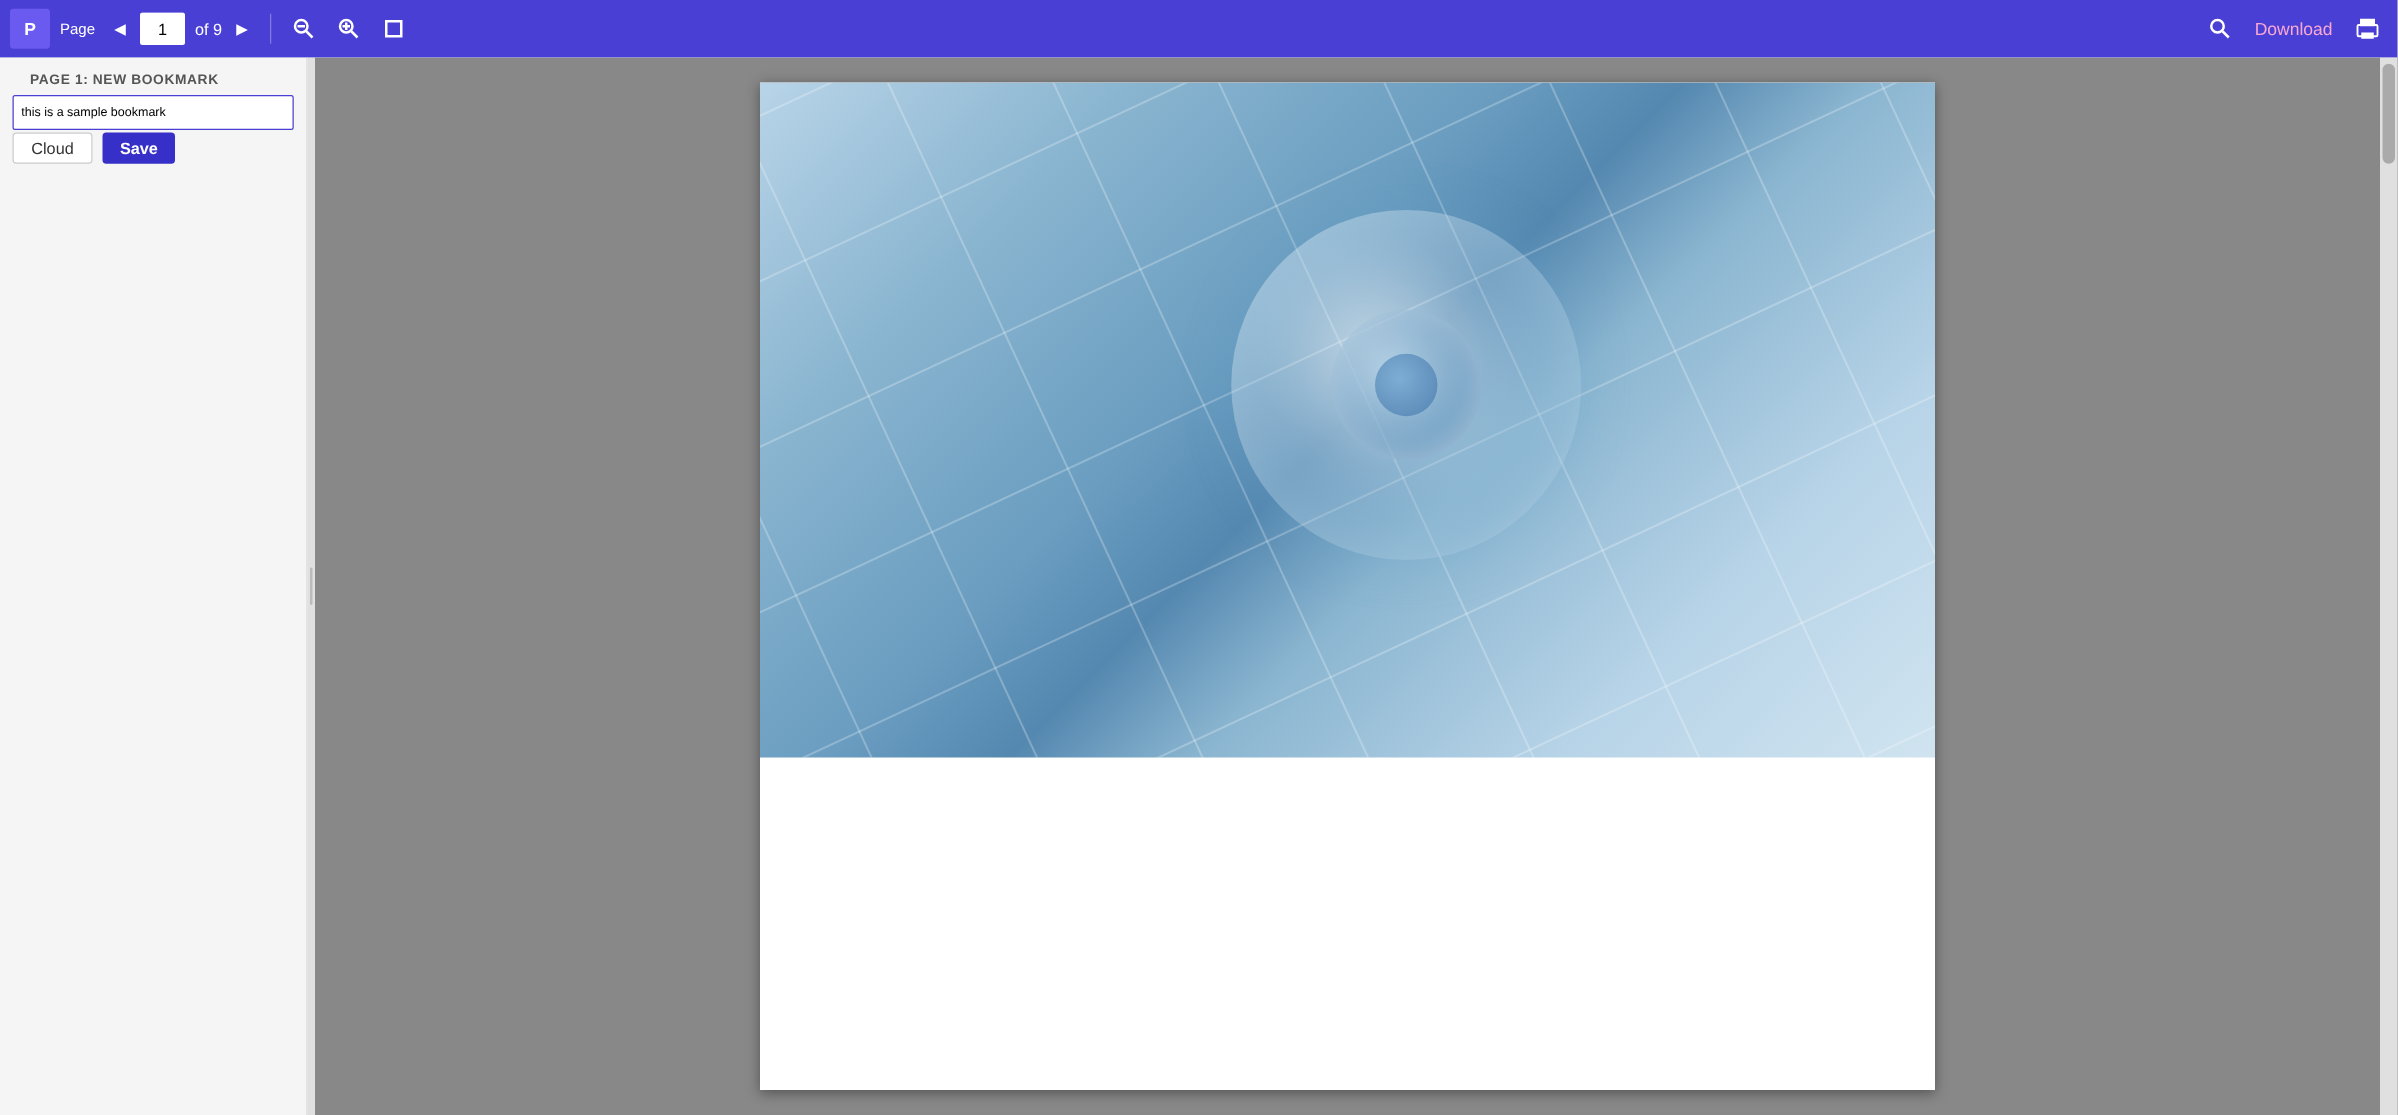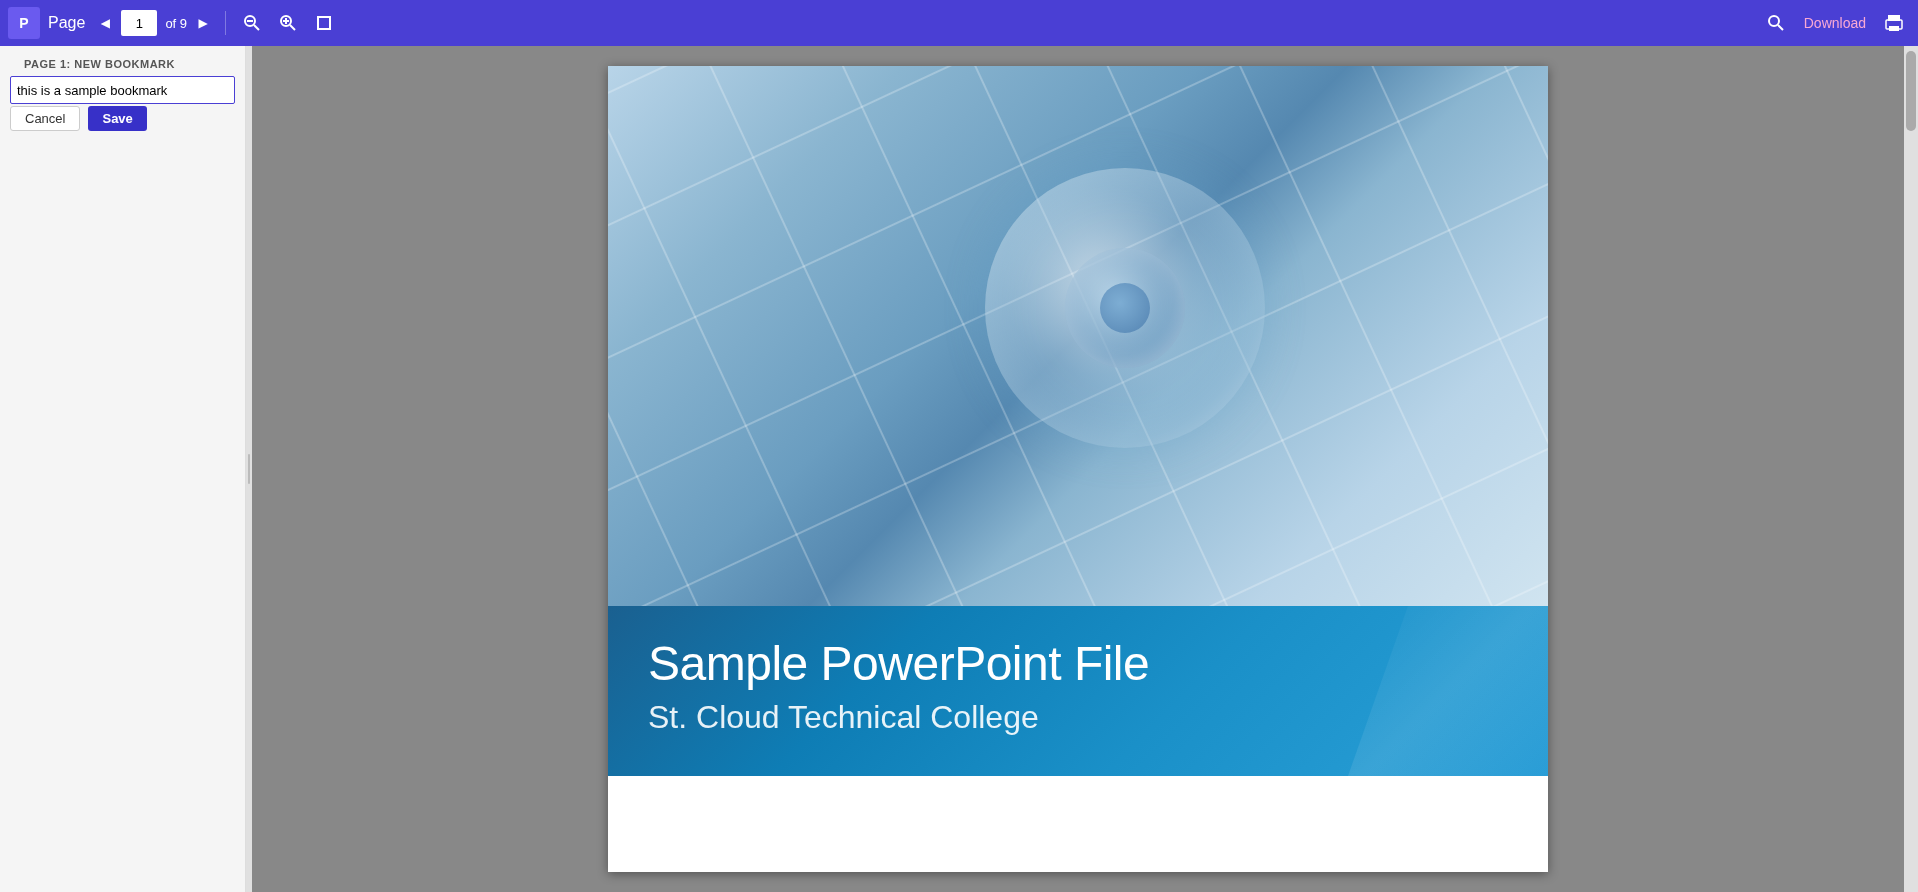--- a/index.html
+++ b/index.html
@@ -21,21 +21,21 @@
       background: #6a5aef;
       border-radius: 3px;
       display: flex; align-items: center; justify-content: center;
       color: white;
       font-weight: bold;
       font-size: 14px;
       margin-right: 4px;
     }
     .toolbar-page-label {
       color: white;
-      font-size: 16px;
+      font-size: 12px;
       margin-right: 4px;
     }
     .toolbar-nav-btn {
       background: transparent;
       border: none;
       color: white;
       cursor: pointer;
       width: 24px;
       height: 24px;
       display: flex; align-items: center; justify-content: center;
@@ -120,21 +120,21 @@
       text-transform: uppercase;
       margin-bottom: 6px;
       padding-left: 14px;
     }
     .bookmark-input {
       width: 100%;
       height: 28px;
       border: 1.5px solid #4a3fd4;
       border-radius: 2px;
       padding: 0 6px;
-      font-size: 13px;
+      font-size: 10px;
       outline: none;
     }
     .bookmark-actions {
       display: flex;
       gap: 8px;
       margin-top: 2px;
     }
     .btn-cancel {
       background: white;
       border: 1px solid #ccc;
@@ -344,21 +344,21 @@
   </button>
 </div>
 
 <div class="main-area">
 
   <div class="sidebar">
     <div>
       <div class="sidebar-section-title">PAGE 1: NEW BOOKMARK</div>
       <input class="bookmark-input" type="text" value="this is a sample bookmark" style="">
       <div class="bookmark-actions">
-        <button class="btn-cancel">Cancel</button>
+        <button class="btn-cancel">Cloud</button>
         <button class="btn-save">Save</button>
       </div>
     </div>
   </div>
 
   <div class="sidebar-resize">
     <div class="sidebar-resize-dot"></div>
   </div>
 
   <div class="pdf-area">
@@ -366,24 +366,19 @@
 
       <div class="slide-image-area">
         <div class="slide-grid"></div>
         <div class="slide-circle-outer">
           <div class="slide-circle-inner">
             <div class="slide-circle-core"></div>
           </div>
         </div>
       </div>
 
-      <div class="slide-bottom">
-        <div class="slide-bottom-decoration"></div>
-        <div class="slide-title">Sample PowerPoint File</div>
-        <div class="slide-subtitle">St. Cloud Technical College</div>
-      </div>
     </div>
   </div>
 
   <div class="right-scrollbar">
     <div class="scrollbar-thumb"></div>
   </div>
 </div>
 
 </body></html>

